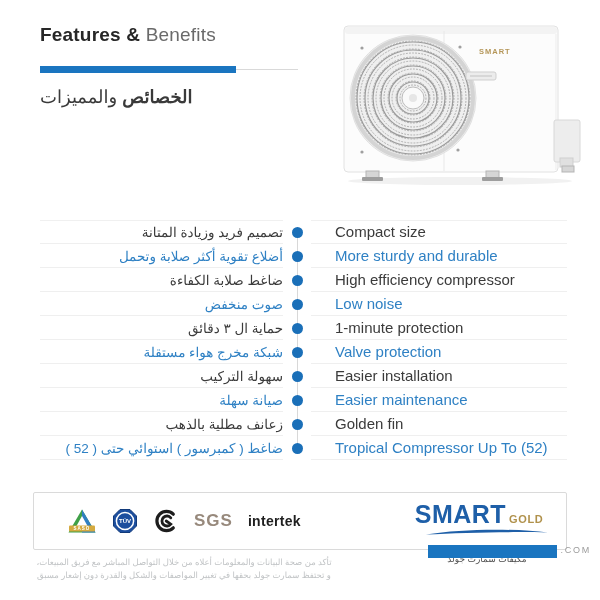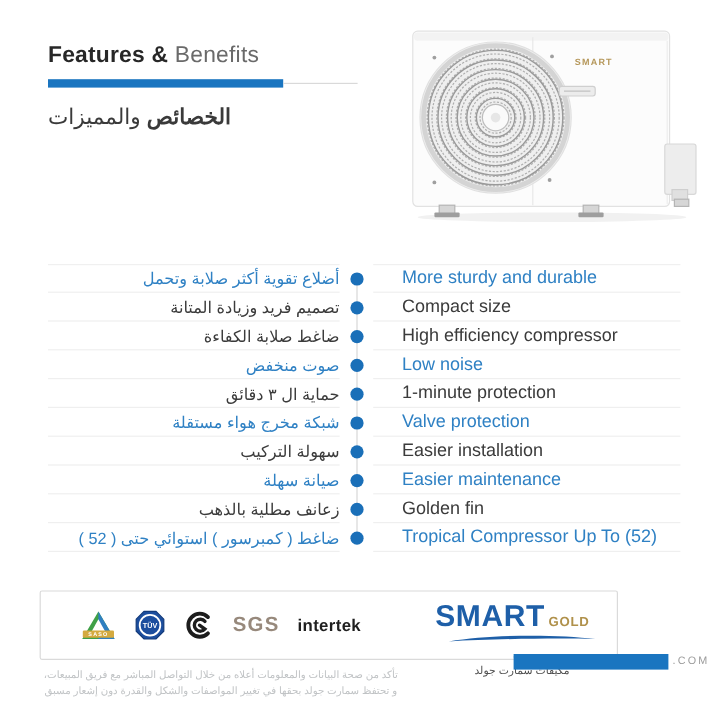--- a/index.html
+++ b/index.html
@@ -2,21 +2,21 @@
 <html lang="en"><head>
 <meta charset="utf-8">
 <style>
   html,body { margin:0; padding:0; background:#fff; }
   .page {
     position:relative; width:600px; height:600px; background:#ffffff;
     font-family:"Liberation Sans", sans-serif; overflow:hidden;
   }
 
   
-  .header-title { position:absolute; left:40px; top:36px; font-size:19px; letter-spacing:.2px;text-align:right; }
+  .header-title { position:absolute; left:40px; top:24px; font-size:19px; letter-spacing:.2px;text-align:right; }
   .header-title .bold  { font-weight:700; color:#272727; }
   .header-title .light { font-weight:400; color:#6a6a6a; }
   .accent-bar  { position:absolute; left:40px; top:66px; width:196px; height:7px; background:#1a75c0; }
   .accent-line { position:absolute; left:236px; top:69px; width:62px; height:1px; background:#d9d9d9; }
   .header-ar { position:absolute; left:40px; top:86px; font-size:18px; color:#3a3a3a; direction:rtl; }
   .header-ar .bold { font-weight:700;margin-top:40px; }
 
   
   .unit { position:absolute; left:338px; top:8px; width:258px; height:182px; }
 
@@ -33,21 +33,21 @@
   }
   .fcell-dot { width:28px; display:flex; align-items:center; justify-content:center; position:relative; }
   .dot { width:11px; height:11px; border-radius:50%; background:#1a6fb8; position:relative; z-index:2; }
   .fcell-en {
     flex:1; display:flex; align-items:center; padding-left:24px;
     border-bottom:1px solid #efefef; font-size:15px; color:#3b3b3b;
   }
   .hl { color:#2f81c4; }
 
   
-  .cert-box { position:absolute; left:33px; top:492px; width:482px; height:58px;
+  .cert-box { position:absolute; left:33px; top:492px; width:534px; height:58px;
     border:1px solid #dadada; border-radius:2px; box-sizing:border-box; }
   .cert-logos { position:absolute; left:33px; top:0; height:100%; display:flex; align-items:center; gap:15px; }
   .cert-logos svg { flex-shrink:0; display:block; }
   .sgs-text { color:#97897c; font-weight:700; font-size:17px; letter-spacing:1px; }
   .intertek-text { color:#1f1f1f; font-weight:700; font-size:14px; letter-spacing:.3px; }
 
   .brand-logo { position:absolute; right:12px; top:9px; width:134px; text-align:center; }
   .brand-row { display:flex; align-items:flex-end; justify-content:center; line-height:1; }
   .brand-name { font-size:25px; font-weight:800; color:#1e5fa8; letter-spacing:.5px; }
   .brand-suffix { font-size:11px; font-weight:700; color:#b0914b; letter-spacing:.6px; margin:0 16px 2px 3px; }
@@ -136,33 +136,33 @@
         <rect x="144" y="169" width="21" height="4" rx="1" fill="#9e9e9e"></rect>
         <rect x="224" y="158" width="12" height="6" fill="#d6d6d6" stroke="#b5b5b5"></rect>
       </g>
     </svg>
   </div>
 
   <div class="features">
     <div class="dot-line"></div>
 
       <div class="frow">
+        <div class="fcell-ar">تصميم فريد وزيادة المتانة</div>
+        <div class="fcell-dot">
+          <div class="dot"></div>
+        </div>
+        <div class="fcell-en">Compact size</div>
+      </div>
+
+      <div class="frow">
         <div class="fcell-ar hl">أضلاع تقوية أكثر صلابة وتحمل</div>
         <div class="fcell-dot">
           <div class="dot"></div>
         </div>
         <div class="fcell-en hl">More sturdy and durable</div>
-      </div>
-
-      <div class="frow">
-        <div class="fcell-ar">تصميم فريد وزيادة المتانة</div>
-        <div class="fcell-dot">
-          <div class="dot"></div>
-        </div>
-        <div class="fcell-en">Compact size</div>
       </div>
 
       <div class="frow">
         <div class="fcell-ar">ضاغط صلابة الكفاءة</div>
         <div class="fcell-dot">
           <div class="dot"></div>
         </div>
         <div class="fcell-en">High efficiency compressor</div>
       </div>
 

